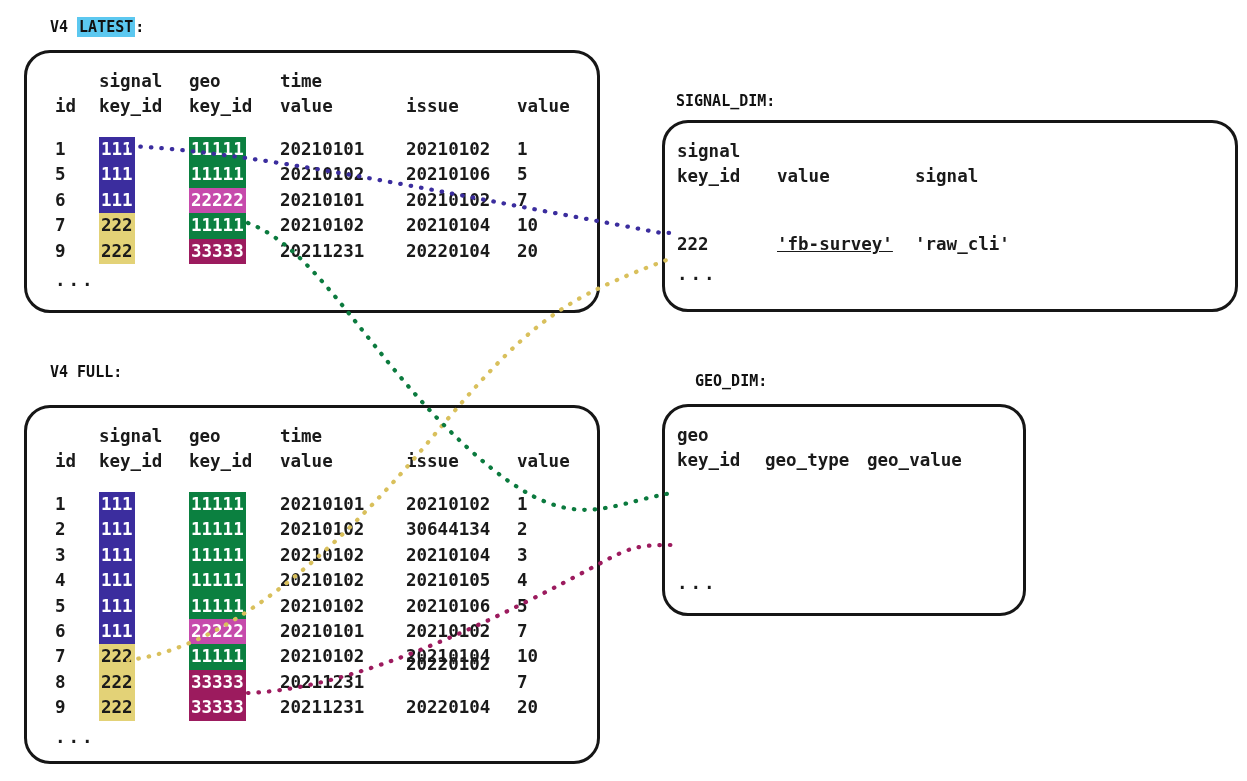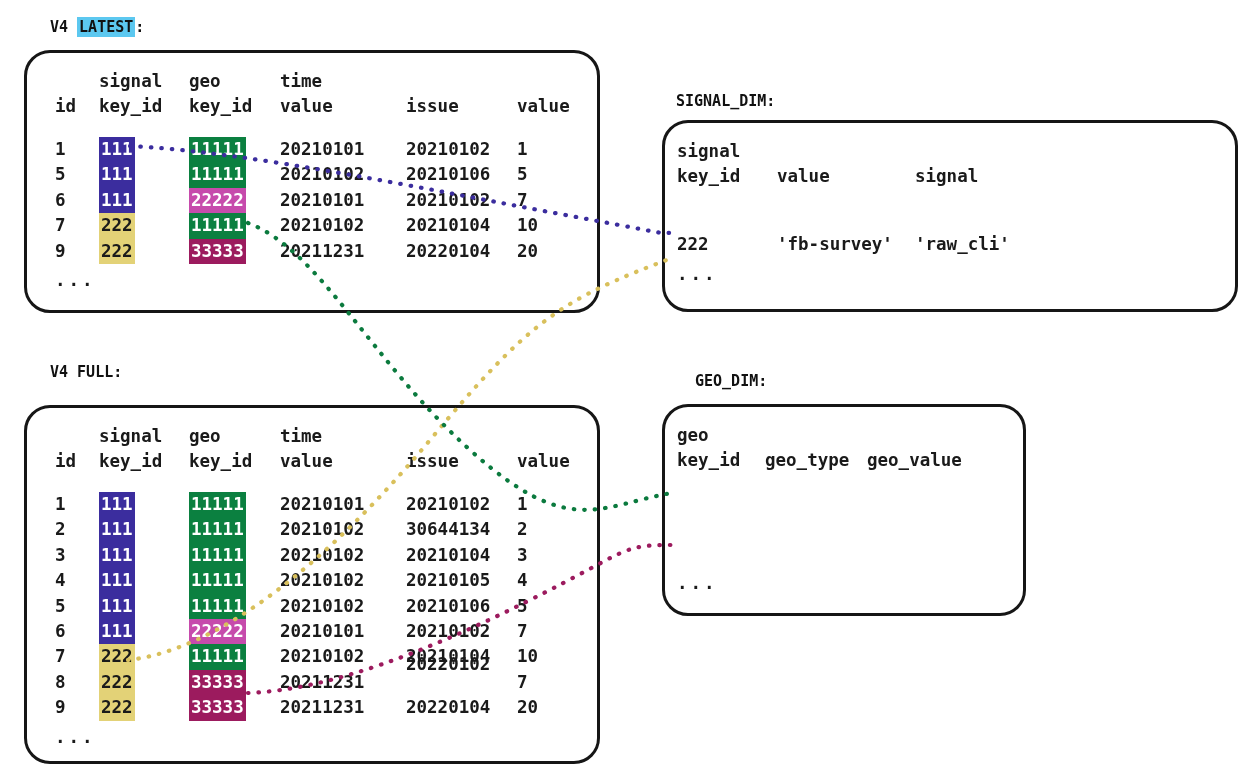--- a/index.html
+++ b/index.html
@@ -192,21 +192,21 @@
         <div class="cell hdr" style="left: 12px; top: 16px;">signal</div>
         <div class="cell hdr" style="left: 12px; top: 41px;">key_id</div>
         <div class="cell hdr" style="left: 112px; top: 41px;">value</div>
         <div class="cell hdr" style="left: 250px; top: 41px;">signal</div>
         <div class="chip c-purple" style="left: 12px; top: 84px; width: 512.3px; padding: 0px;"></div>
         <div class="cell" style="left: 12px; top: 84px; color: rgb(255, 255, 255);">111</div>
         <div class="cell" style="left: 112px; top: 84px; color: rgb(255, 255, 255);">'JHU'</div>
         <div class="cell" style="left: 250px; top: 84px; color: rgb(255, 255, 255);">'confirmed_cumulative_num'</div>
         <div class="chip c-yellow" style="left: 12px; top: 109.4px; width: 332.95px; padding: 0px;"></div>
         <div class="cell" style="left: 12px; top: 109.4px; color: rgb(26, 26, 26);">222</div>
-        <div class="cell" style="left: 112px; top: 109.4px; color: rgb(26, 26, 26);">'fb-survey'</div>
+        <div class="cell" style="left: 112px; top: 109.4px; color: rgb(26, 26, 26); text-decoration: underline;">'fb-survey'</div>
         <div class="cell" style="left: 250px; top: 109.4px; color: rgb(26, 26, 26);">'raw_cli'</div>
         <div class="ellipsis" style="left: 12px; top: 140.8px;">...</div>
       </div>
   </div>
 
   <div class="box" style="left:662px;top:404px;width:364px;height:212px;">
     <div class="tbl" id="geo-tbl">
         <div class="cell hdr" style="left: 12px; top: 16px;">geo</div>
         <div class="cell hdr" style="left: 12px; top: 41px;">key_id</div>
         <div class="cell hdr" style="left: 100px; top: 41px;">geo_type</div>

